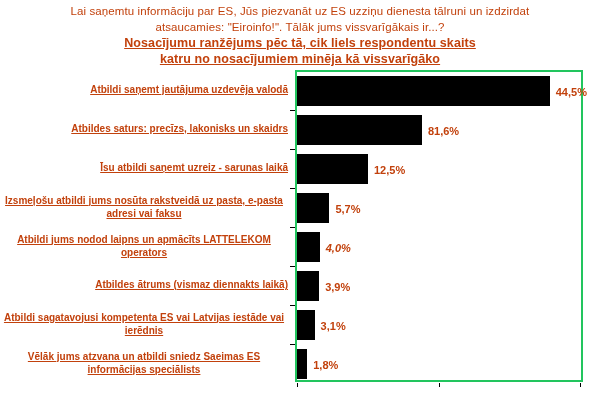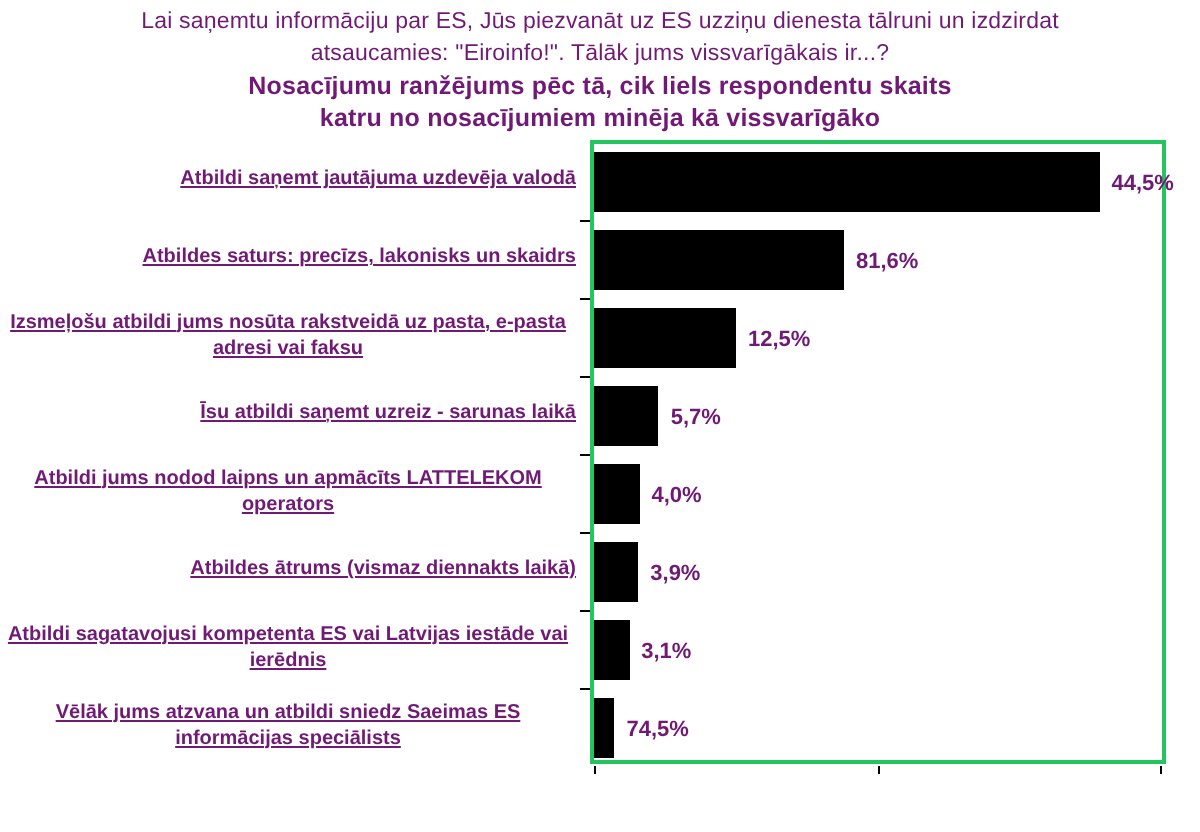--- a/index.html
+++ b/index.html
@@ -3,35 +3,36 @@
 <meta charset="utf-8">
 <style>
   * { margin: 0; padding: 0; box-sizing: border-box; }
   html, body { background: #ffffff; }
   .page {
     position: relative;
     width: 600px;
     height: 387px;
     background: #ffffff;
     font-family: "Liberation Sans", sans-serif;
-    color: #701a75;
+    color: #c2410c;
     overflow: hidden;
   }
   
   .header { padding-top: 3px; text-align: center; }
   .q-line {
     font-size: 11.5px;
     line-height: 16px;
     font-weight: normal;
     letter-spacing: 0.1px;
   }
   .t-line {
     font-size: 12.5px;
     line-height: 16px;
     font-weight: bold;
+    text-decoration: underline;
     letter-spacing: 0.1px;
   }
   .t-line:first-of-type { margin-top: 3px; }
   
   .chart-body {
     position: absolute;
     top: 70px;
     left: 0;
     display: flex;
     align-items: flex-start;
@@ -125,24 +126,24 @@
   <div class="chart-body">
 
     <div class="labels-col">
       <div class="label-cell">
           <span>Atbildi saņemt jautājuma uzdevēja valodā</span>
         </div>
       <div class="label-cell">
           <span>Atbildes saturs: precīzs, lakonisks un skaidrs</span>
         </div>
       <div class="label-cell">
+          <span>Īsu atbildi saņemt uzreiz - sarunas laikā</span>
+        </div>
+      <div class="label-cell">
           <span>Izsmeļošu atbildi jums nosūta rakstveidā uz pasta, e-pasta adresi vai faksu</span>
-        </div>
-      <div class="label-cell">
-          <span>Īsu atbildi saņemt uzreiz - sarunas laikā</span>
         </div>
       <div class="label-cell">
           <span>Atbildi jums nodod laipns un apmācīts LATTELEKOM operators</span>
         </div>
       <div class="label-cell">
           <span>Atbildes ātrums (vismaz diennakts laikā)</span>
         </div>
       <div class="label-cell">
           <span>Atbildi sagatavojusi kompetenta ES vai Latvijas iestāde vai ierēdnis</span>
         </div>
@@ -163,33 +164,33 @@
       <div class="bar-row">
         <div class="bar" style="width: 25%; background: rgb(0, 0, 0);"></div>
         <span class="value" style="left: calc(25% + 6px);">12,5%</span>
       </div>
       <div class="bar-row">
         <div class="bar" style="width: 11.4%; background: rgb(0, 0, 0);"></div>
         <span class="value" style="left: calc(11.4% + 6px);">5,7%</span>
       </div>
       <div class="bar-row">
         <div class="bar" style="width: 8%; background: rgb(0, 0, 0);"></div>
-        <span class="value" style="left: calc(8% + 6px);">4,0%</span>
+        <span class="value" style="left: calc(8% + 6px); font-style: italic;">4,0%</span>
       </div>
       <div class="bar-row">
         <div class="bar" style="width: 7.8%; background: rgb(0, 0, 0);"></div>
         <span class="value" style="left: calc(7.8% + 6px);">3,9%</span>
       </div>
       <div class="bar-row">
         <div class="bar" style="width: 6.2%; background: rgb(0, 0, 0);"></div>
         <span class="value" style="left: calc(6.2% + 6px);">3,1%</span>
       </div>
       <div class="bar-row">
         <div class="bar" style="width: 3.6%; background: rgb(0, 0, 0);"></div>
-        <span class="value" style="left: calc(3.6% + 6px);">74,5%</span>
+        <span class="value" style="left: calc(3.6% + 6px);">1,8%</span>
       </div>
       <div class="tick-bottom tb0"></div>
       <div class="tick-bottom tb1"></div>
       <div class="tick-bottom tb2"></div>
     <div class="tick-left" style="top: 38px;"></div>
         <div class="tick-left" style="top: 77px;"></div>
         <div class="tick-left" style="top: 116px;"></div>
         <div class="tick-left" style="top: 155px;"></div>
         <div class="tick-left" style="top: 194px;"></div>
         <div class="tick-left" style="top: 233px;"></div>

